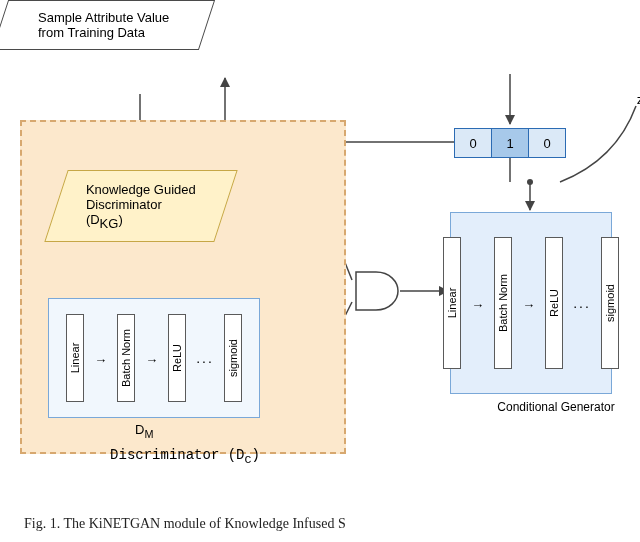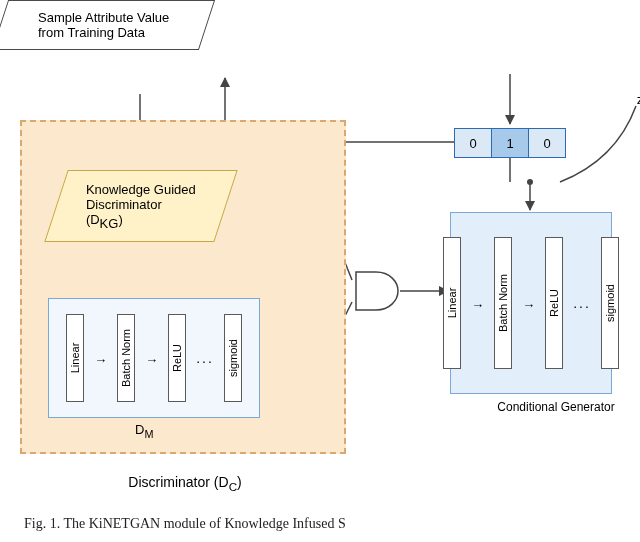--- a/index.html
+++ b/index.html
@@ -92,23 +92,24 @@
     left: 20px;
     top: 120px;
     width: 322px;
     height: 330px;
     border: 2px dashed #d7a86f;
     background: #fce8cc;
   }
   .disc-label {
     position: absolute;
     left: 100px;
-    top: 474px;
+    top: 447px;
     width: 170px;
     font-size: 14px;
+    font-family: Liberation Mono, monospace;
   }
   
   .para-kg {
     position: absolute;
     left: 56px;
     top: 170px;
     width: 168px;
     height: 70px;
     transform: skewX(-18deg);
     border: 1px solid #c6a746;

